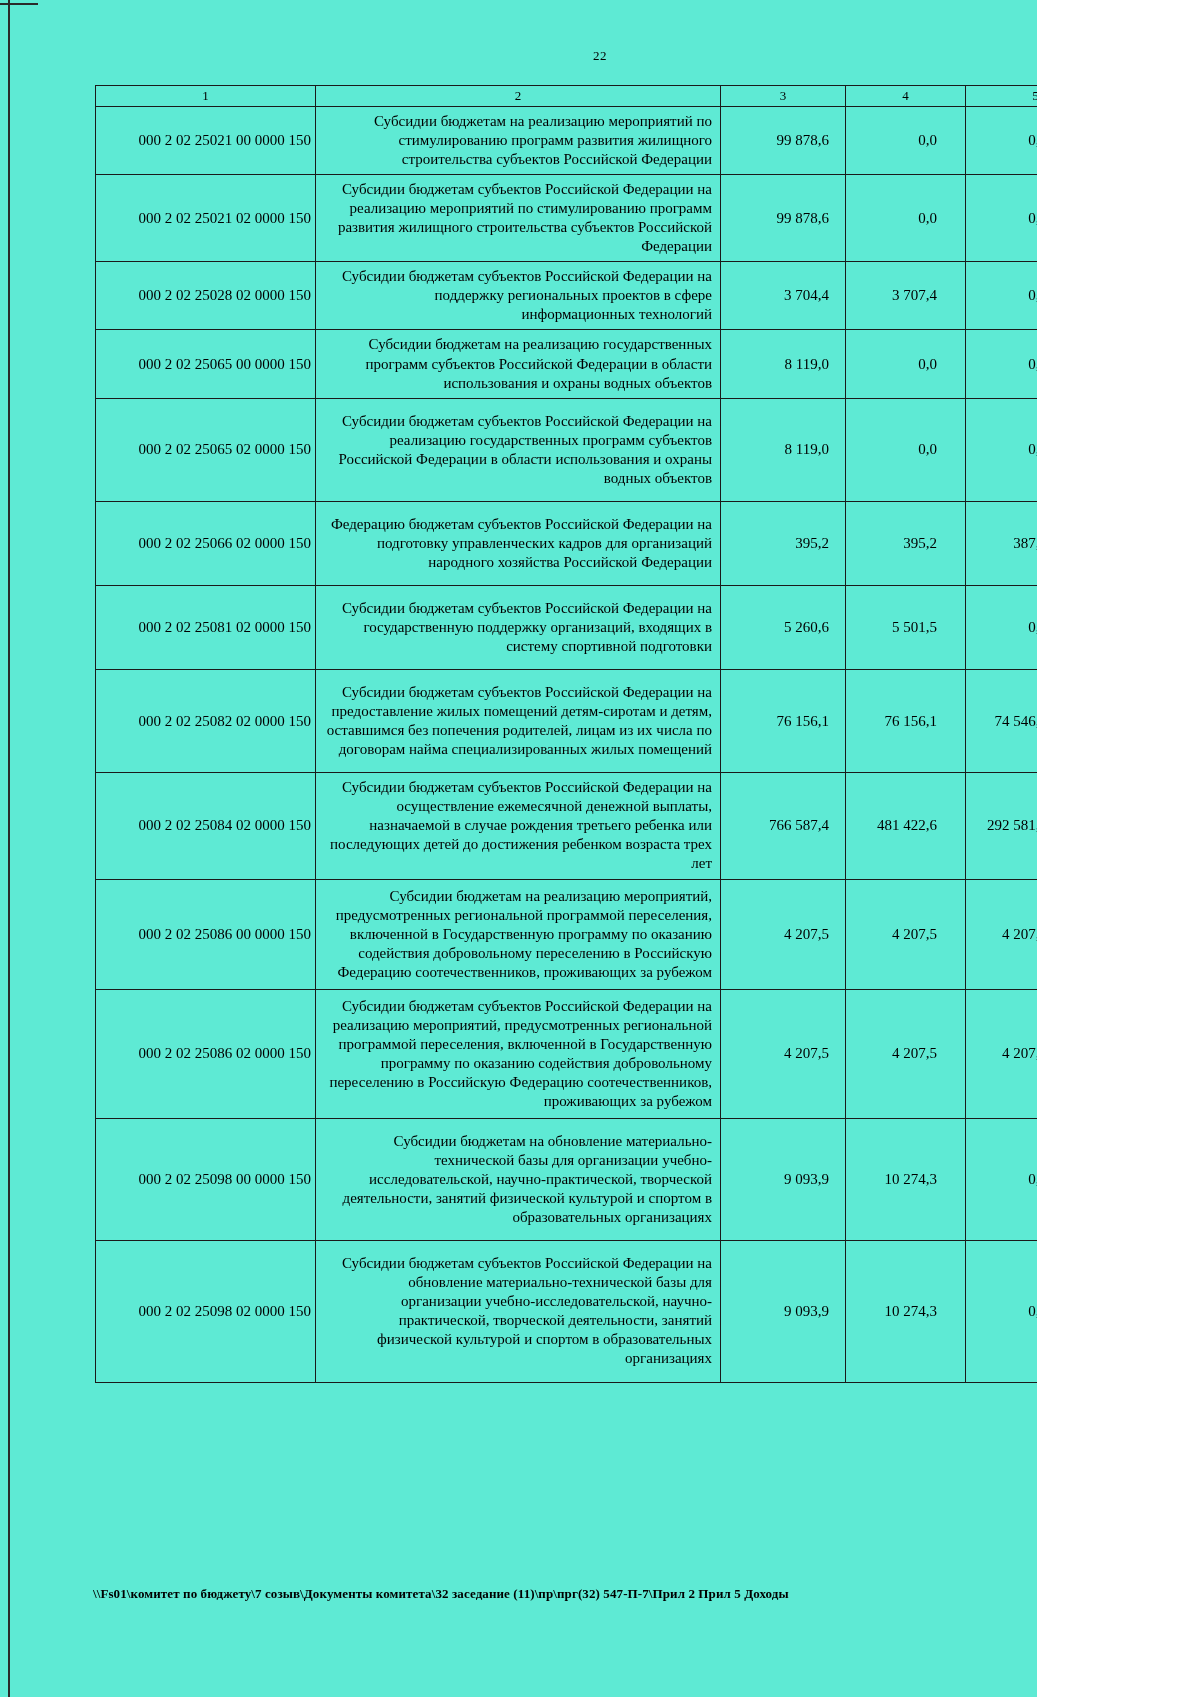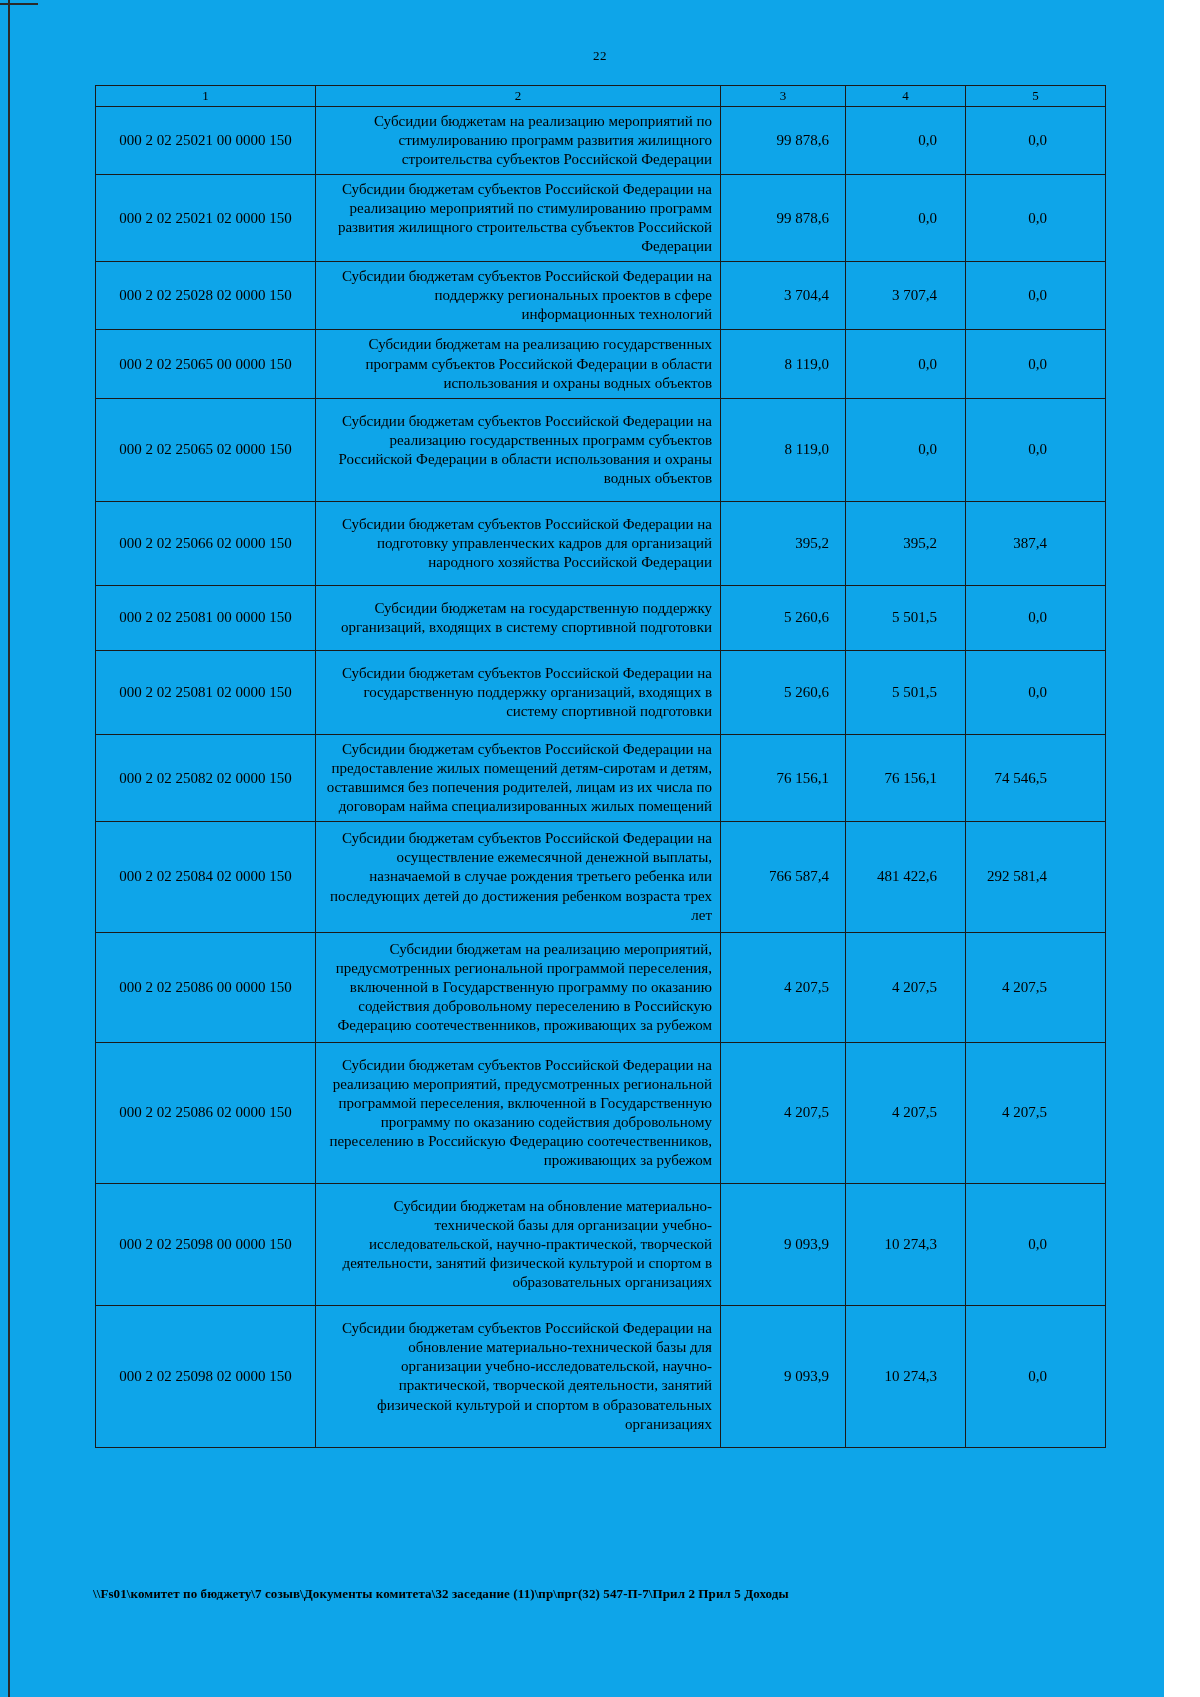--- a/index.html
+++ b/index.html
@@ -4,23 +4,23 @@
 <style>
   html, body {
     margin: 0;
     padding: 0;
     background: #ffffff;
     color: #000;
     font-family: "Liberation Serif", serif;
   }
   .page {
     position: relative;
-    width: 1164px;
+    width: 1037px;
     height: 1697px;
-    background: #0ea5e9;
+    background: #5eead4;
     overflow: hidden;
   }
   
   .scan-line-left {
     position: absolute;
     left: 8px; top: 0;
     width: 2px; height: 1697px;
     background: #2a2a2a;
   }
   .scan-line-top {
@@ -60,21 +60,21 @@
     padding: 2px 0;
     height: 16px;
   }
   table.budget td {
     border: 1px solid #1a1a1a;
     vertical-align: middle;
     padding: 5px 6px;
     line-height: 1.27;
   }
   table.budget td.code {
-    text-align: center;
+    text-align: right;
     padding-left: 4px;
     padding-right: 4px;
     white-space: nowrap;
   }
   table.budget td.desc {
     text-align: right;
     padding-left: 9px;
     padding-right: 8px;
   }
   table.budget td.num { text-align: right; white-space: nowrap; }
@@ -164,31 +164,24 @@
         </tr>
         <tr>
           <td class="code">000 2 02 25065 02 0000 150</td>
           <td class="desc">Субсидии бюджетам субъектов Российской Федерации на реализацию государственных программ субъектов Российской Федерации в области использования и охраны водных объектов</td>
           <td class="num num3">8 119,0</td>
           <td class="num num4">0,0</td>
           <td class="num num5">0,0</td>
         </tr>
         <tr>
           <td class="code">000 2 02 25066 02 0000 150</td>
-          <td class="desc">Субсидии бюджетам субъектов Российской Федерации на подготовку управленческих кадров для организаций народного хозяйства Российской Федерации</td>
+          <td class="desc">Федерацию бюджетам субъектов Российской Федерации на подготовку управленческих кадров для организаций народного хозяйства Российской Федерации</td>
           <td class="num num3">395,2</td>
           <td class="num num4">395,2</td>
           <td class="num num5">387,4</td>
-        </tr>
-        <tr>
-          <td class="code">000 2 02 25081 00 0000 150</td>
-          <td class="desc">Субсидии бюджетам на государственную поддержку организаций, входящих в систему спортивной подготовки</td>
-          <td class="num num3">5 260,6</td>
-          <td class="num num4">5 501,5</td>
-          <td class="num num5">0,0</td>
         </tr>
         <tr>
           <td class="code">000 2 02 25081 02 0000 150</td>
           <td class="desc">Субсидии бюджетам субъектов Российской Федерации на государственную поддержку организаций, входящих в систему спортивной подготовки</td>
           <td class="num num3">5 260,6</td>
           <td class="num num4">5 501,5</td>
           <td class="num num5">0,0</td>
         </tr>
         <tr>
           <td class="code">000 2 02 25082 02 0000 150</td>

